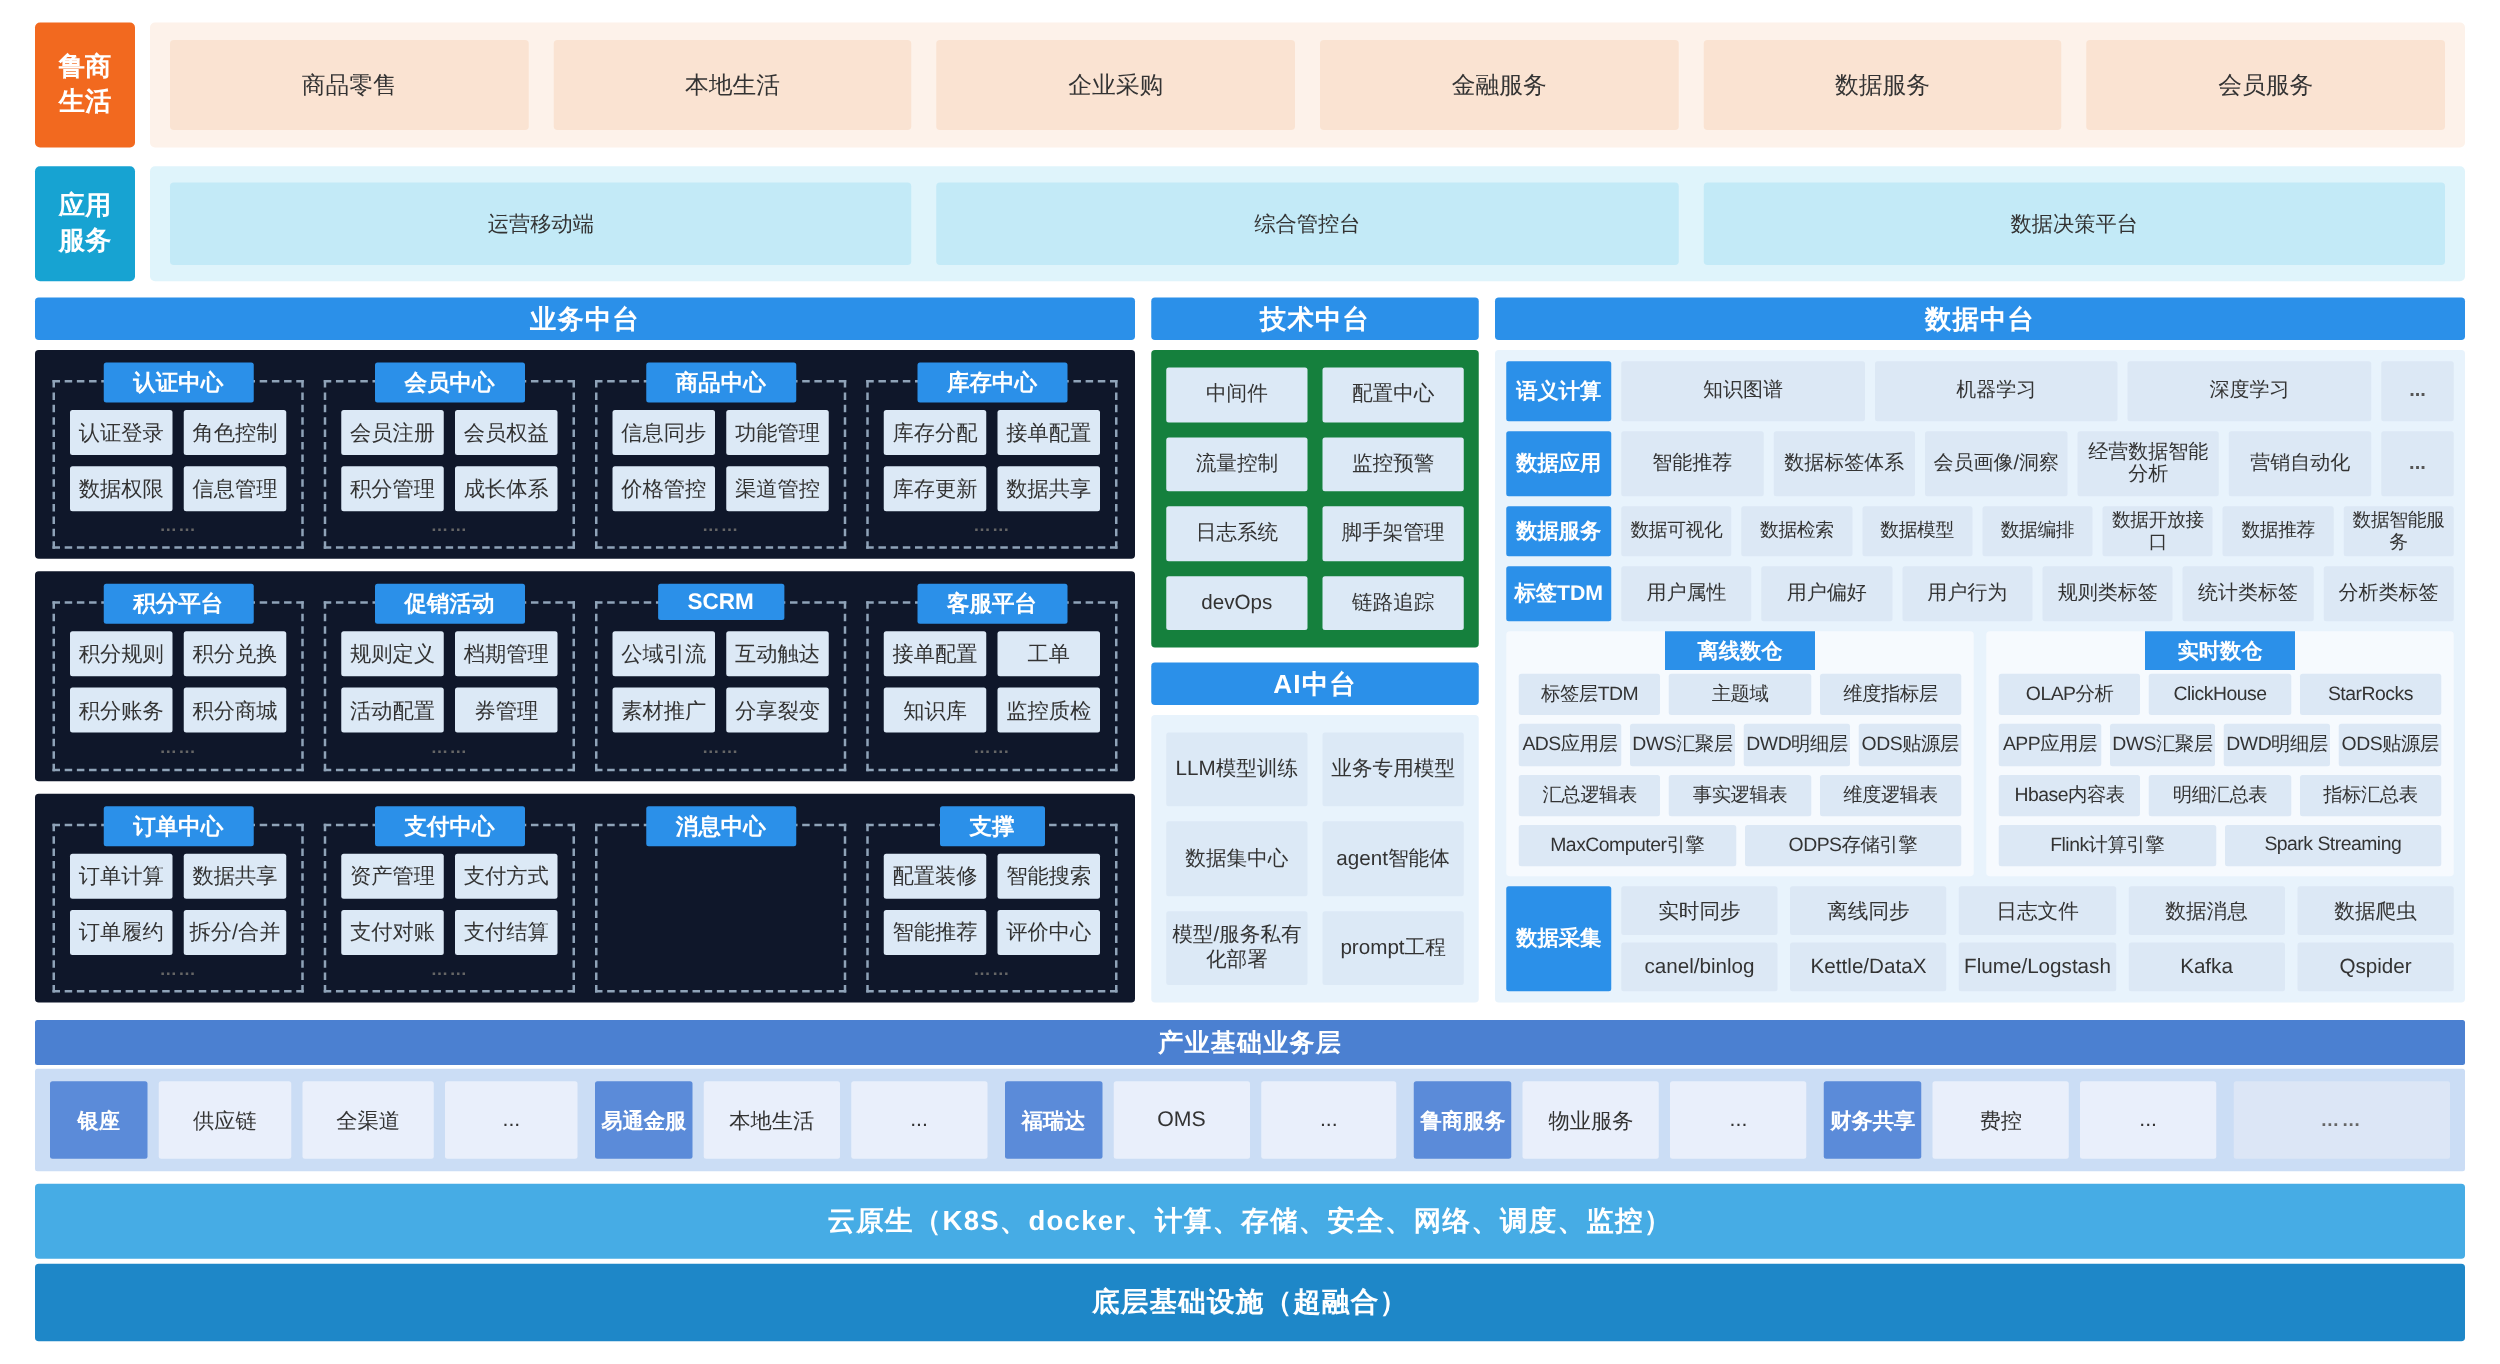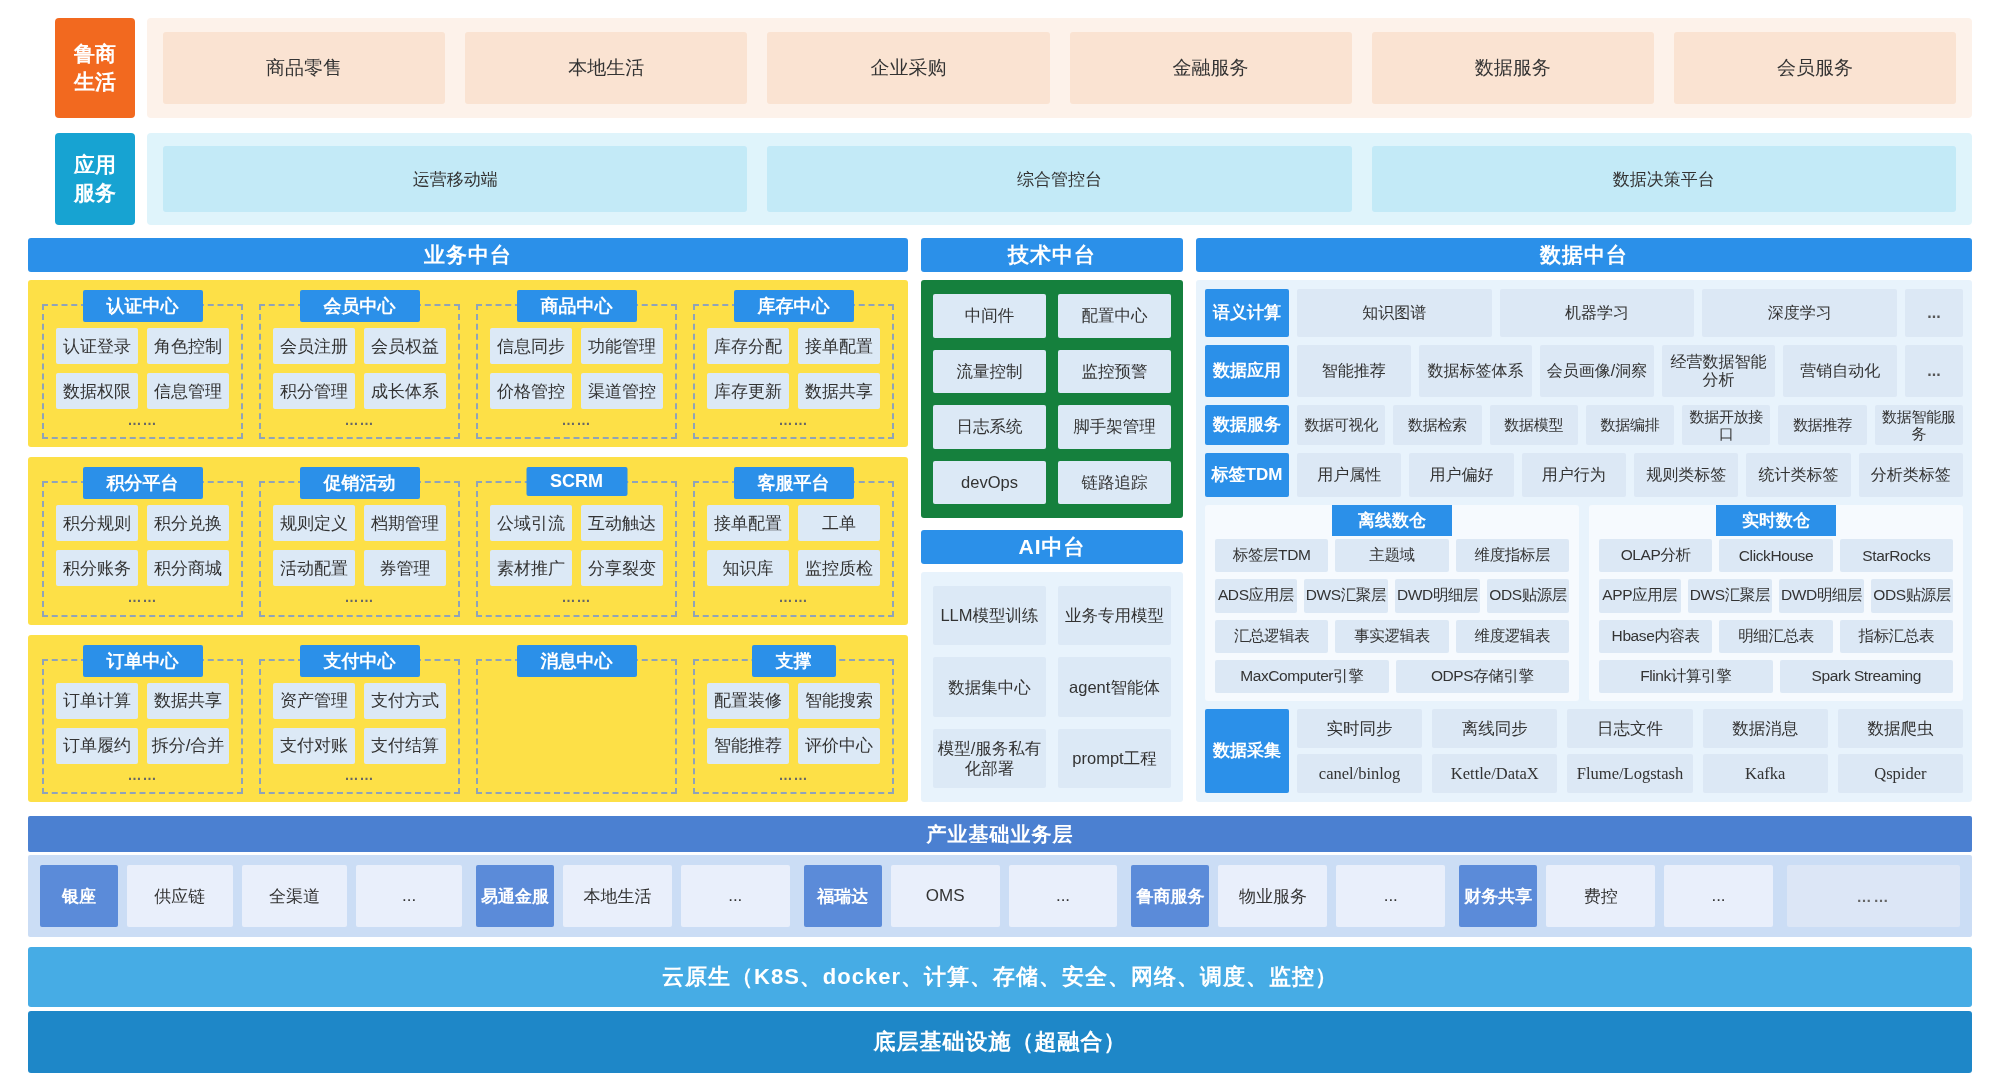--- a/index.html
+++ b/index.html
@@ -4,41 +4,41 @@
 <style>
   html,body{margin:0;padding:0;background:#fff;}
   body{width:2000px;height:1091px;position:relative;font-family:"Liberation Sans","DejaVu Sans",sans-serif;color:#333;}
   .page{position:absolute;left:28px;top:18px;width:1944px;}
 
   
   .band{display:flex;gap:12px;}
   .band-orange{height:100px;margin-bottom:15px;}
   .band-cyan{height:92px;margin-bottom:13px;}
   .lead{width:80px;border-radius:4px;display:flex;align-items:center;justify-content:center;text-align:center;
-        color:#fff;font-weight:bold;font-size:21px;line-height:1.35;padding:0 15px;box-sizing:border-box;margin-left:27px;}
+        color:#fff;font-weight:bold;font-size:21px;line-height:1.35;padding:0 15px;box-sizing:border-box;}
   .lead-orange{background:#F2691F;}
   .lead-cyan{background:#17A3D2;}
   .strip{flex:1;display:flex;align-items:center;gap:20px;padding:0 16px;border-radius:4px;}
   .strip-orange{background:#FDF2EA;}
   .strip-cyan{background:#DFF4FB;}
   .tab-box{flex:1;height:72px;background:#FAE3D2;border-radius:3px;display:flex;align-items:center;justify-content:center;font-size:19px;}
   .app-box{flex:1;height:66px;background:#C3EAF7;border-radius:3px;display:flex;align-items:center;justify-content:center;font-size:17px;}
 
   
   .main{display:flex;gap:13px;height:564px;margin-bottom:14px;}
   .col{display:flex;flex-direction:column;}
   .col-biz{width:880px;}
   .col-tech{width:262px;}
   .col-data{flex:1;}
   .sec-header{height:34px;flex:0 0 34px;background:#2B90E9;color:#fff;font-weight:bold;font-size:21px;
               display:flex;align-items:center;justify-content:center;border-radius:3px;letter-spacing:1px;}
 
   
   .bz-bands{margin-top:8px;flex:1;display:flex;flex-direction:column;gap:10px;}
-  .bz-band{flex:1;background:#fde047;border-radius:3px;display:flex;gap:16px;padding:24px 14px 8px;box-sizing:border-box;}
+  .bz-band{flex:1;background:#0f172a;border-radius:3px;display:flex;gap:16px;padding:24px 14px 8px;box-sizing:border-box;}
   .bz-group{position:relative;flex:1;border:2px dashed #8FA3B8;display:flex;flex-direction:column;}
   .bz-tab{position:absolute;top:-16px;left:50%;transform:translateX(-50%);background:#2B90E9;color:#fff;
           font-weight:bold;font-size:18px;padding:4px 24px;white-space:nowrap;border-radius:2px;}
   .bz-grid{display:grid;grid-template-columns:1fr 1fr;gap:9px;padding:22px 12px 0;}
   .bz-item{height:36px;background:#DCE9F6;display:flex;align-items:center;justify-content:center;font-size:17px;border-radius:2px;}
   .bz-more{text-align:center;color:#666;font-size:14px;font-weight:bold;letter-spacing:1px;margin-top:3px;}
 
   
   .tech-body{margin-top:8px;height:238px;background:#15803d;border-radius:3px;padding:14px 12px;box-sizing:border-box;
              display:grid;grid-template-columns:1fr 1fr;grid-auto-rows:1fr;gap:12px;}
@@ -65,21 +65,21 @@
   .wh-wrap{flex:1;display:flex;gap:10px;}
   .wh-panel{flex:1;background:#F6FAFE;border-radius:3px;position:relative;padding:34px 10px 8px;box-sizing:border-box;
             display:flex;flex-direction:column;gap:7px;}
   .wh-tab{position:absolute;top:0;left:50%;transform:translateX(-50%);background:#2B90E9;color:#fff;
           font-weight:bold;font-size:17px;padding:4px 26px;white-space:nowrap;}
   .wh-row{flex:1;display:flex;gap:7px;}
   .wh-item{flex:1;background:#DCE8F5;display:flex;align-items:center;justify-content:center;font-size:15.5px;
            letter-spacing:-0.4px;border-radius:2px;white-space:nowrap;padding:0 2px;}
 
   .dc-row{height:84px;flex:0 0 84px;display:flex;gap:8px;}
-  .dc-cols{flex:1;display:flex;gap:10px;font-family:Liberation Serif, serif;}
+  .dc-cols{flex:1;display:flex;gap:10px;}
   .dc-col{flex:1;display:flex;flex-direction:column;gap:6px;}
   .dc-box{flex:1;background:#DCE8F5;display:flex;align-items:center;justify-content:center;font-size:16.5px;border-radius:2px;}
 
   
   .industry{margin-bottom:10px;}
   .ind-header{height:36px;background:#4B80D1;color:#fff;font-weight:bold;font-size:20px;letter-spacing:1px;
               display:flex;align-items:center;justify-content:center;border-radius:2px;}
   .ind-body{height:82px;background:#CBDDF5;margin-top:3px;border-radius:2px;display:flex;align-items:center;
             gap:14px;padding:0 12px;}
   .ind-group{display:flex;gap:9px;align-items:center;}

